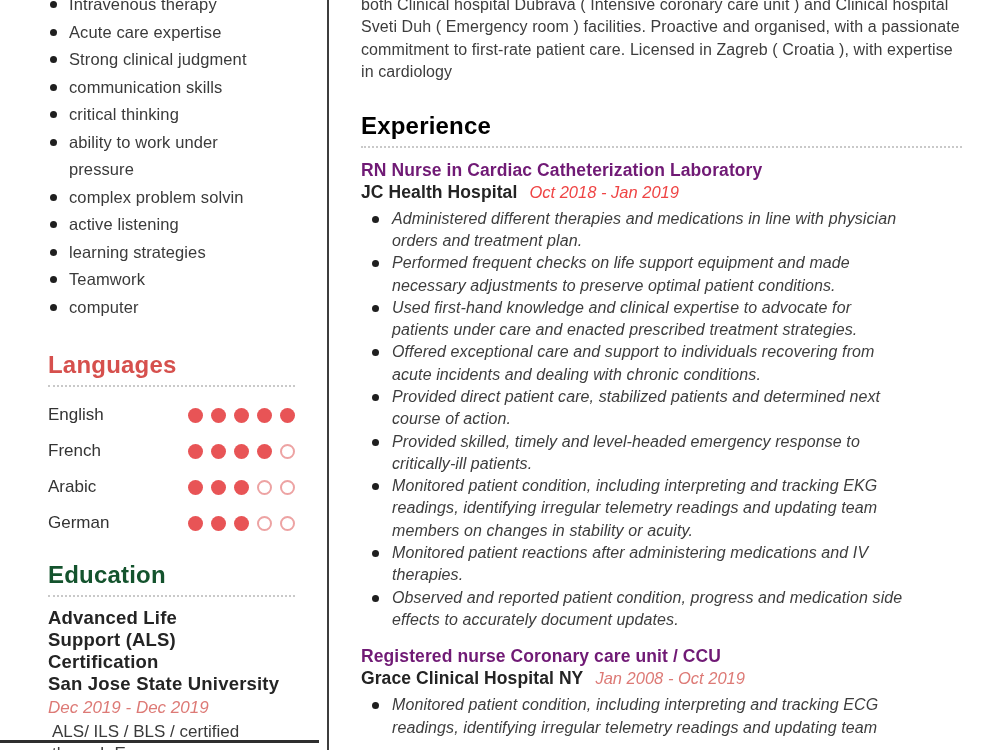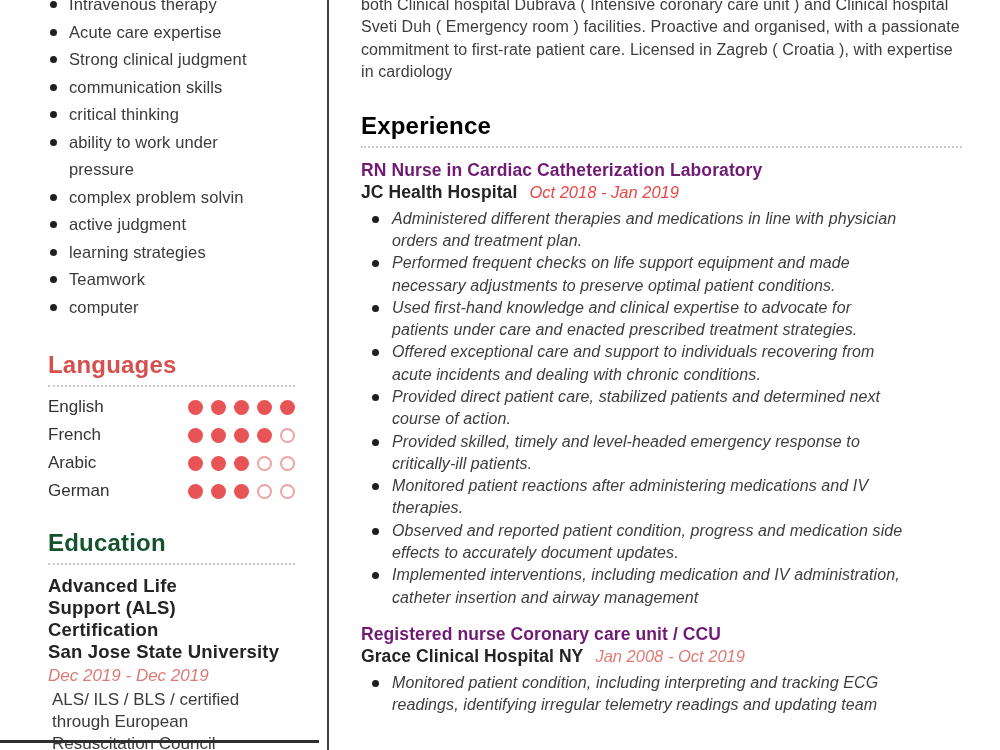--- a/index.html
+++ b/index.html
@@ -21,21 +21,21 @@
   }
   ul.skills li::before {
     content:""; position:absolute; left:2px; top:10px; width:7px; height:7px;
     border-radius:50%; background:#1f1f1f;
   }
   .side-section { margin-top:30px; width:247px; }
   .side-heading {
     font-size:24px; font-weight:bold; margin:0; padding-bottom:6px;
     border-bottom:2px dotted #c9c9c9; letter-spacing:0.2px;
   }
-  .lang-row { display:flex; align-items:center; justify-content:space-between; margin-top:12px; height:16px; }
+  .lang-row { display:flex; align-items:center; justify-content:space-between; margin-top:20px; height:16px; }
   .lang-name { font-size:17px; color:#333333; }
   .dots { display:flex; gap:8px; }
   .dot { width:15px; height:15px; border-radius:50%; box-sizing:border-box; background:#ffffff; border:2px solid #eda3a3; }
   .dot.filled { border:none; }
   .edu-degree { margin-top:10px; max-width:205px; font-size:18.5px; font-weight:bold; color:#242424; line-height:22px; letter-spacing:0.2px; }
   .edu-school { font-size:18.5px; font-weight:bold; color:#242424; line-height:22px; letter-spacing:0.2px; white-space:nowrap; }
   .edu-date  { margin-top:2px; font-size:17px; font-style:italic; line-height:22px; }
   .edu-desc  { margin-top:2px; width:210px; padding-left:4px; font-size:17px; line-height:22px; color:#3a3a3a; }
 
   
@@ -68,21 +68,21 @@
 
   <aside class="sidebar">
     <ul class="skills" id="skills">
         <li>Intravenous therapy</li>
         <li>Acute care expertise</li>
         <li>Strong clinical judgment</li>
         <li>communication skills</li>
         <li>critical thinking</li>
         <li>ability to work under pressure</li>
         <li>complex problem solvin</li>
-        <li>active judgment</li>
+        <li>active listening</li>
         <li>learning strategies</li>
         <li>Teamwork</li>
         <li>computer</li>
       </ul>
 
     <section class="side-section">
       <h2 class="side-heading accent" style="color: rgb(214, 80, 77);">Languages</h2>
       <div id="lang-rows">
           <div class="lang-row">
             <span class="lang-name">English</span>
@@ -146,23 +146,23 @@
         <article class="job">
           <div class="job-role">RN Nurse in Cardiac Catheterization Laboratory</div>
           <div class="job-line"><span class="job-company">JC Health Hospital</span><span class="job-dates" style="color: #ef4444;">Oct 2018 - Jan 2019</span></div>
           <ul class="job-bullets">
             <li>Administered different therapies and medications in line with physician orders and treatment plan.</li>
             <li>Performed frequent checks on life support equipment and made necessary adjustments to preserve optimal patient conditions.</li>
             <li>Used first-hand knowledge and clinical expertise to advocate for patients under care and enacted prescribed treatment strategies.</li>
             <li>Offered exceptional care and support to individuals recovering from acute incidents and dealing with chronic conditions.</li>
             <li>Provided direct patient care, stabilized patients and determined next course of action.</li>
             <li>Provided skilled, timely and level-headed emergency response to critically-ill patients.</li>
+            <li>Monitored patient condition, including interpreting and tracking EKG readings, identifying irregular telemetry readings and updating team members on changes in stability or acuity.</li>
             <li>Monitored patient reactions after administering medications and IV therapies.</li>
             <li>Observed and reported patient condition, progress and medication side effects to accurately document updates.</li>
-            <li>Implemented interventions, including medication and IV administration, catheter insertion and airway management</li>
           </ul>
         </article>
         <article class="job">
           <div class="job-role">Registered nurse Coronary care unit / CCU</div>
           <div class="job-line"><span class="job-company">Grace Clinical Hospital NY</span><span class="job-dates" style="color: rgb(221, 122, 118);">Jan 2008 - Oct 2019</span></div>
           <ul class="job-bullets">
             <li>Monitored patient condition, including interpreting and tracking ECG readings, identifying irregular telemetry readings and updating team</li>
           </ul>
         </article>
       </div>

